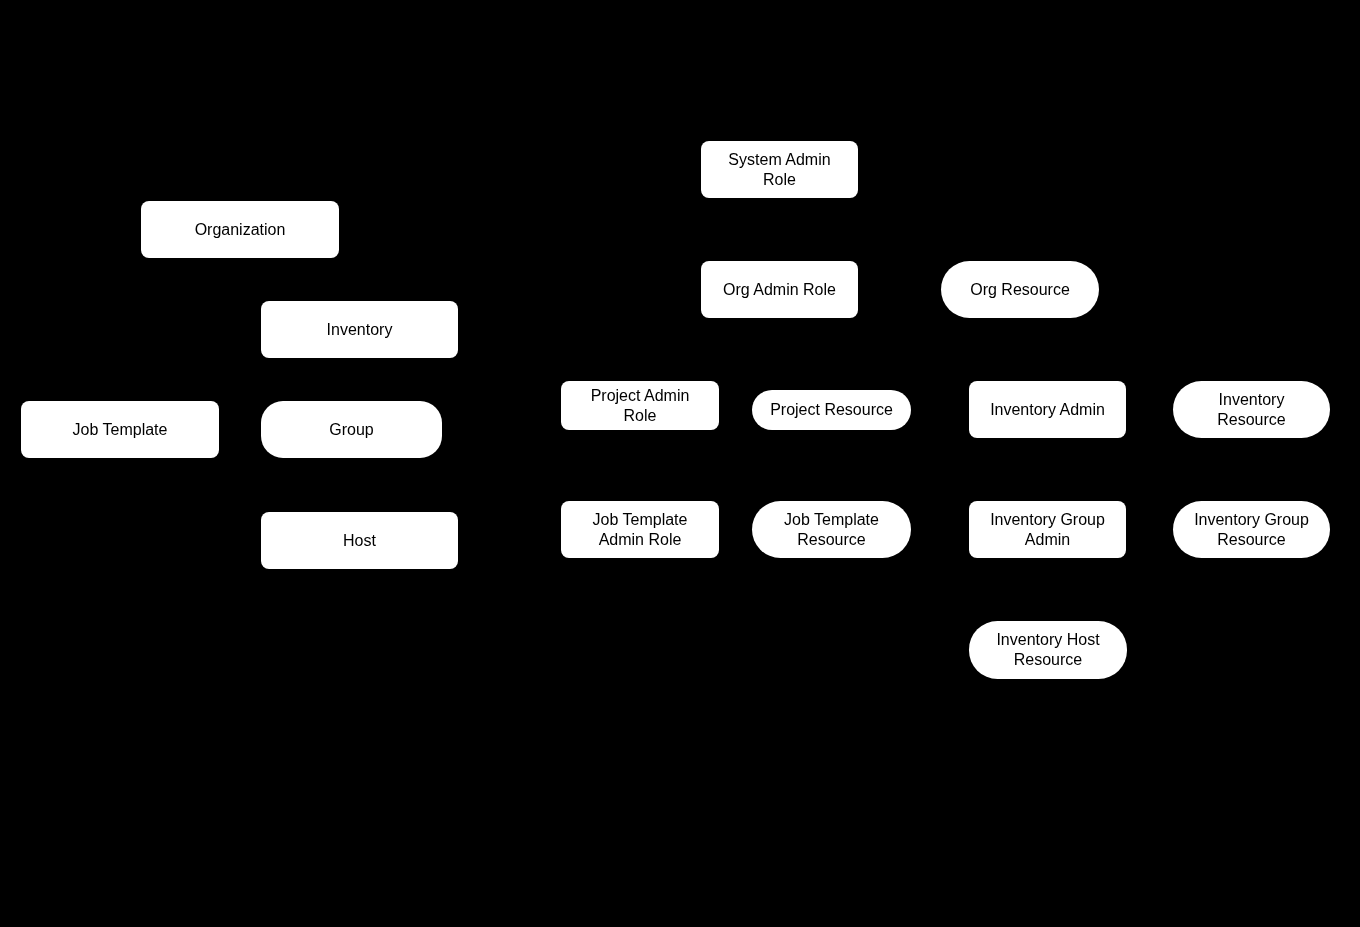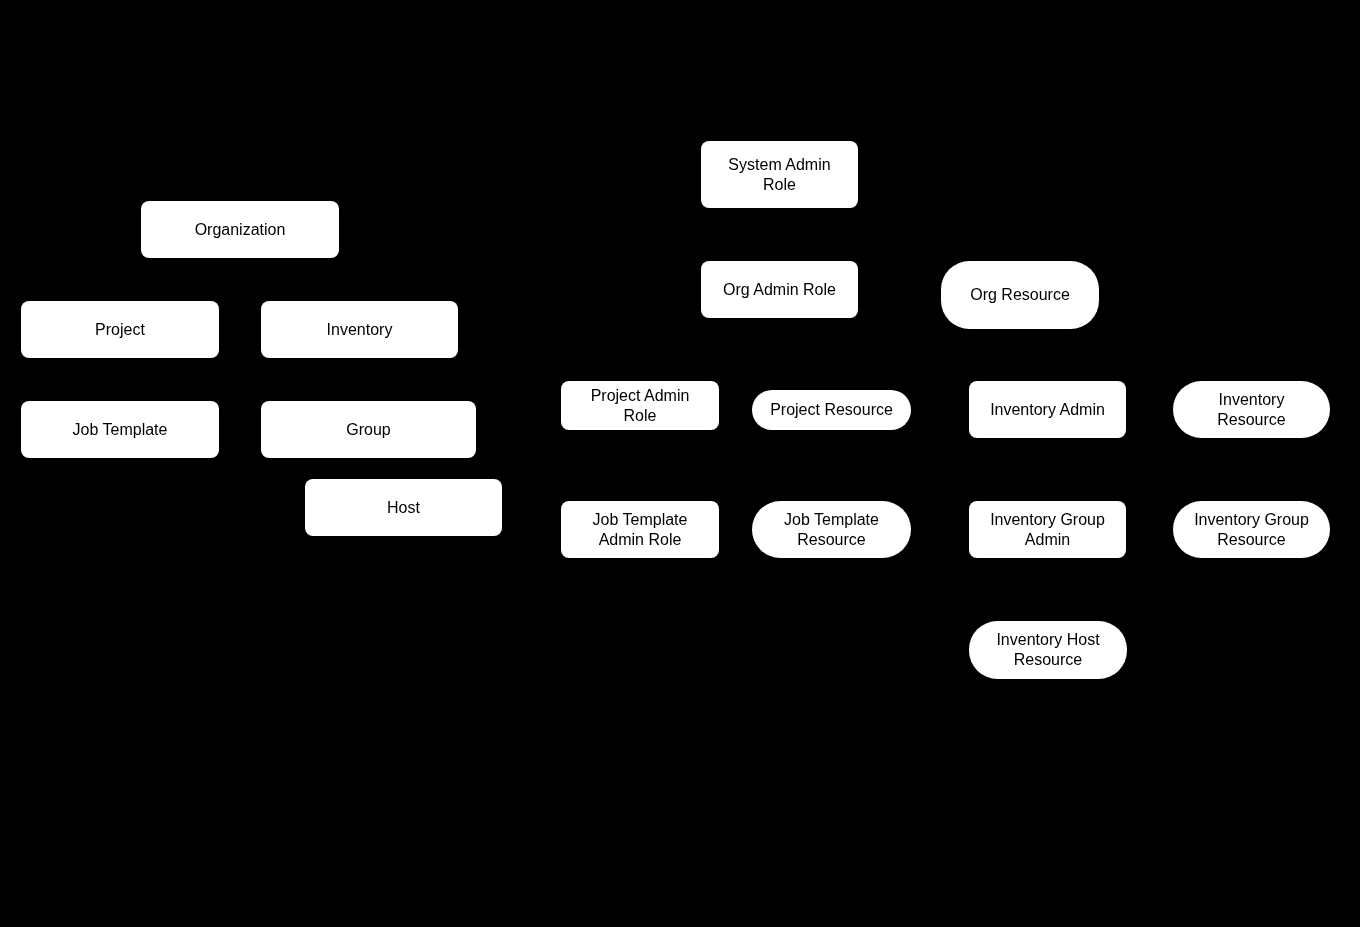--- a/index.html
+++ b/index.html
@@ -39,36 +39,35 @@
     border-radius: 28.5px;
   }
 </style>
 </head>
 <body>
 
 <div class="canvas">
 
   <div class="node rect" style="left:141px; top:201px; width:198px; height:57px;">Organization</div>
 
-  <div class="node rect" style="left:21px; top:301px; width:198px; height:57px;">Project</div>
 
   <div class="node rect" style="left:261px; top:301px; width:197px; height:57px;">Inventory</div>
 
   <div class="node rect" style="left:21px; top:401px; width:198px; height:57px;">Job Template</div>
 
-  <div class="node rect" style="left:261px; top:401px; width:215px; height:57px;">Group</div>
+  <div class="node rect" style="left:261px; top:401px; width:181px; height:57px;border-radius:22px;">Group</div>
 
-  <div class="node rect" style="left:261px; top:479px; width:197px; height:57px;margin-left:44px;">Host</div>
+  <div class="node rect" style="left:261px; top:512px; width:197px; height:57px;">Host</div>
 
-  <div class="node rect" style="left:701px; top:141px; width:157px; height:67px;">System Admin
+  <div class="node rect" style="left:701px; top:141px; width:157px; height:57px;">System Admin
 Role</div>
 
   <div class="node rect" style="left:701px; top:261px; width:157px; height:57px;text-align:center;">Org Admin Role</div>
 
-  <div class="node pill" style="left:941px; top:261px; width:158px; height:68px;">Org Resource</div>
+  <div class="node pill" style="left:941px; top:261px; width:158px; height:57px;">Org Resource</div>
 
   <div class="node rect" style="left:561px; top:381px; width:158px; height:49px;">Project Admin
 Role</div>
 
   <div class="node pill" style="left:752px; top:390px; width:159px; height:40px;">Project Resource</div>
 
   <div class="node rect" style="left:969px; top:381px; width:157px; height:57px;text-align:right;">Inventory Admin</div>
 
   <div class="node pill" style="left:1173px; top:381px; width:157px; height:57px;">Inventory
 Resource</div>

